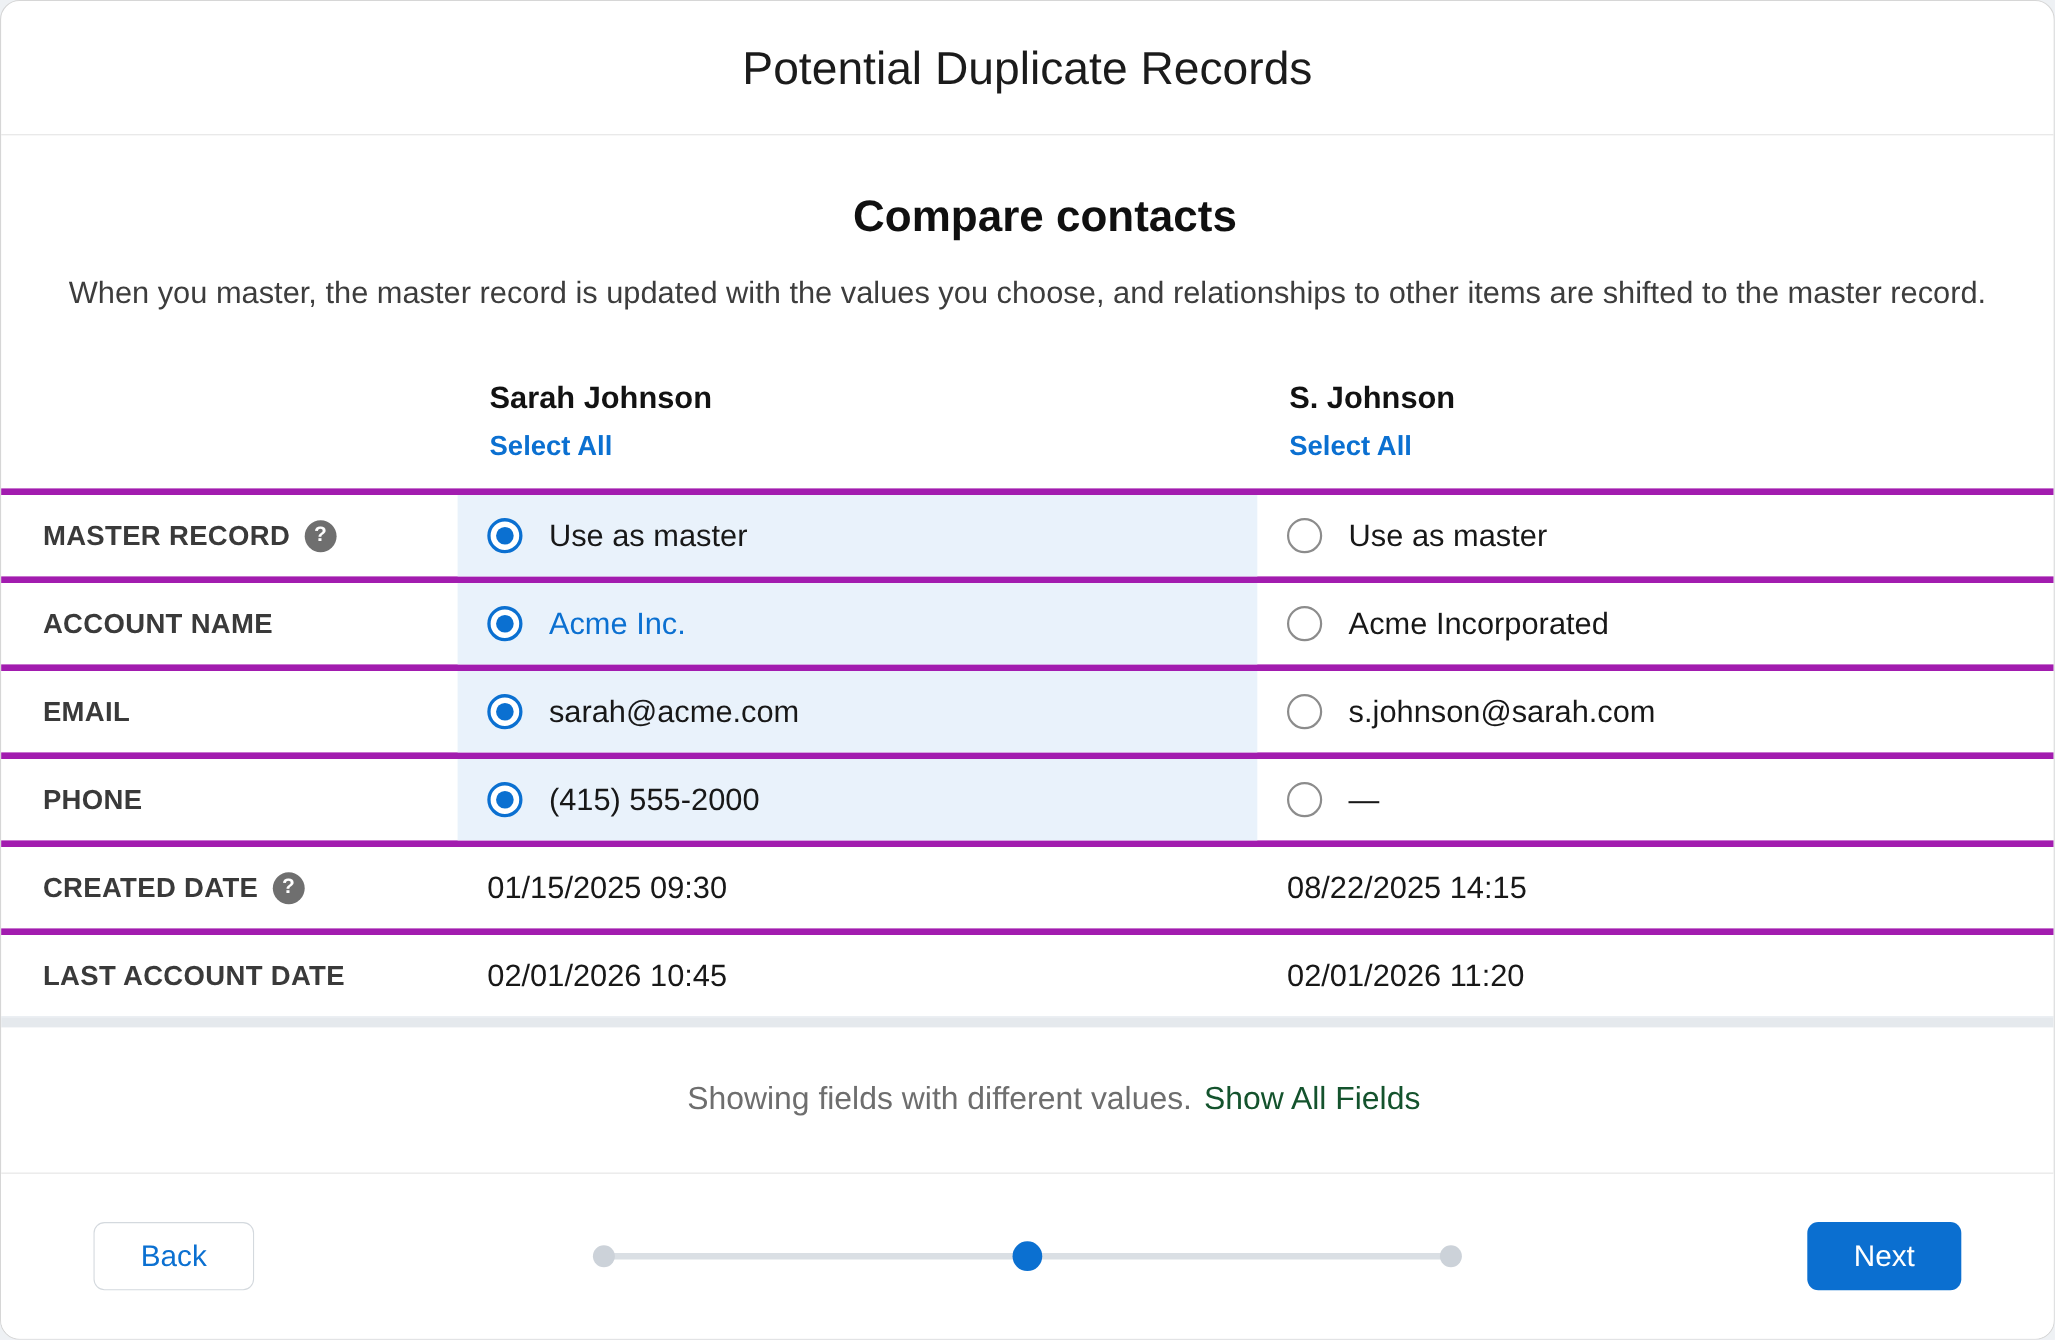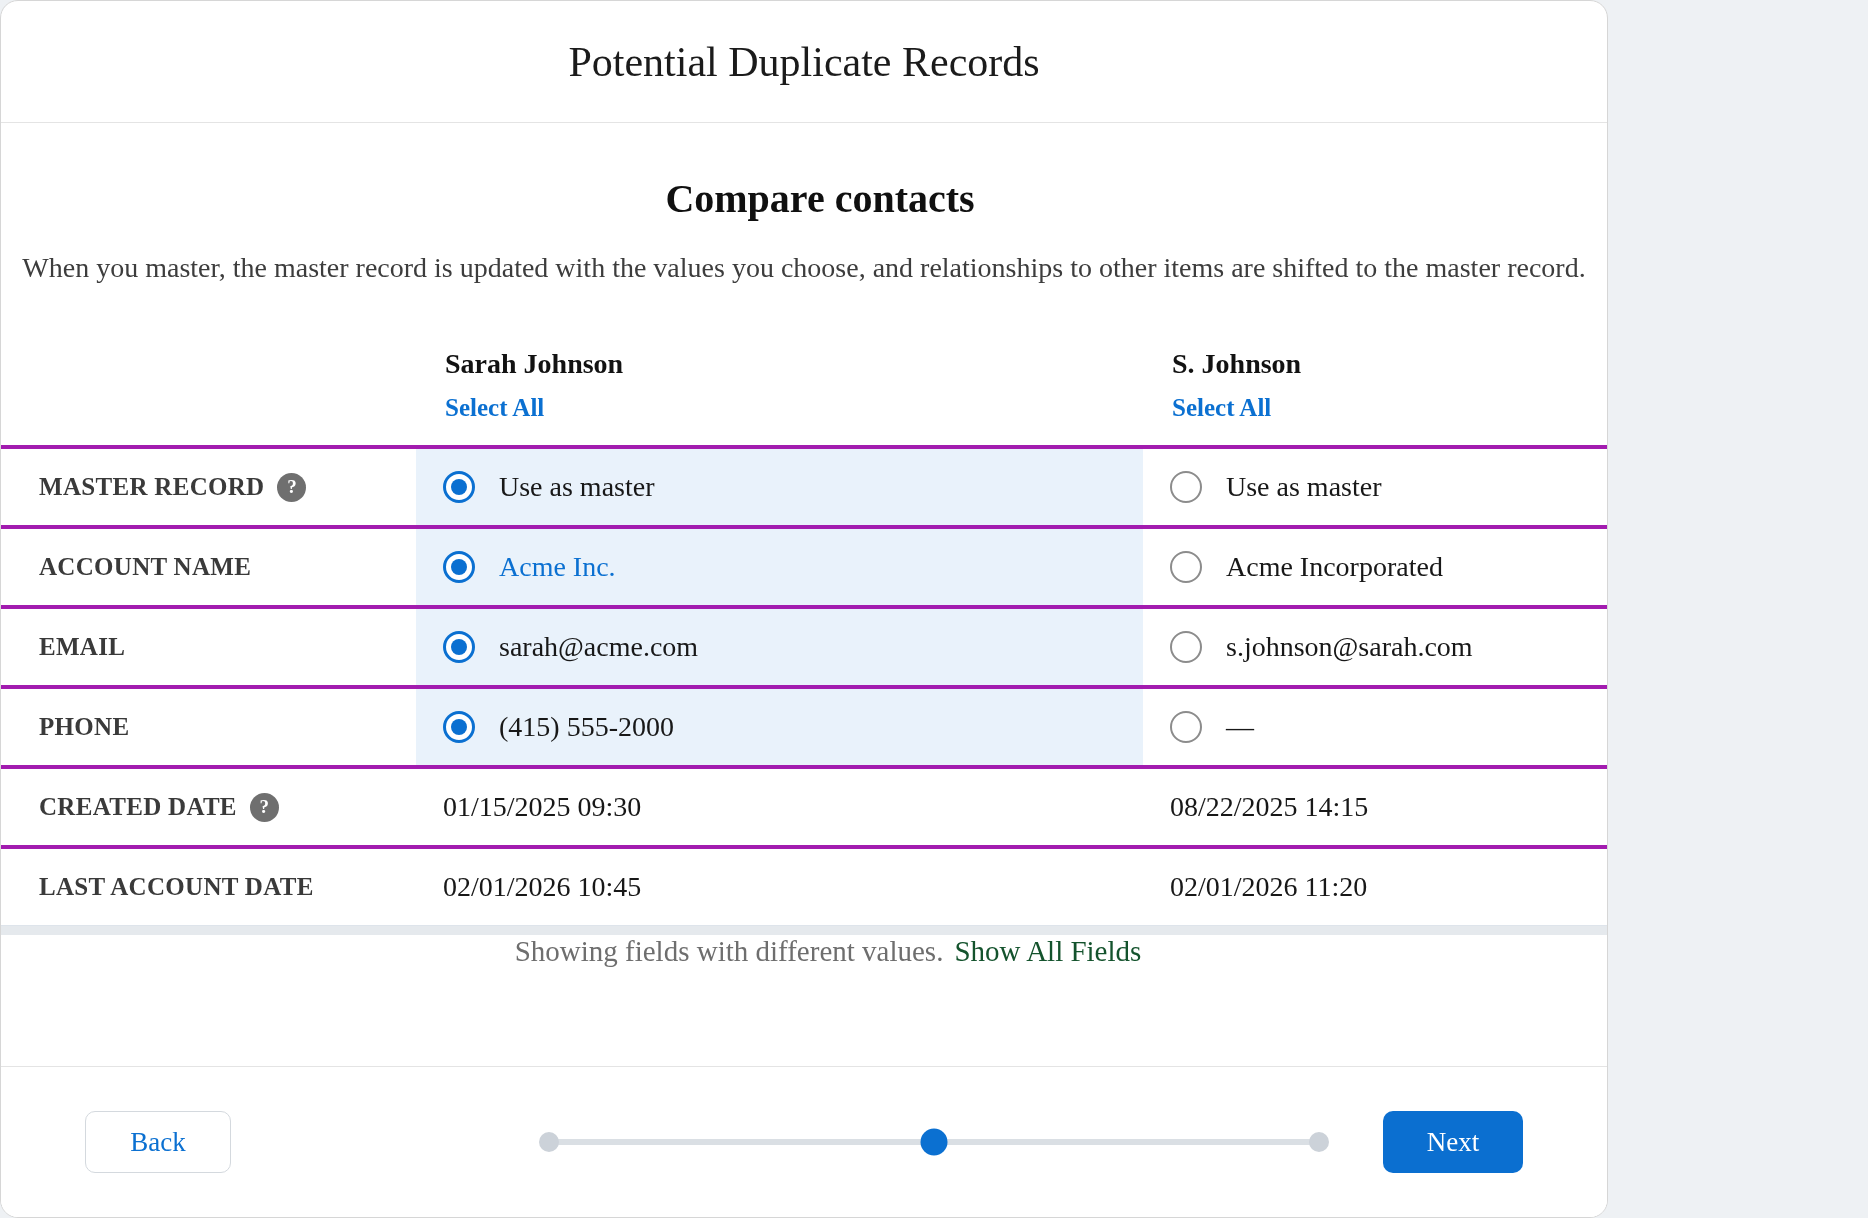--- a/index.html
+++ b/index.html
@@ -1,26 +1,25 @@
 <!DOCTYPE html>
 <html><head>
 <meta charset="utf-8">
 <style>
   html, body { margin: 0; padding: 0; background: #eef1f4; }
   * { box-sizing: border-box; }
   body { font-family: "Liberation Sans", "DejaVu Sans", sans-serif; }
 
   .card {
     position: relative;
-    width: 1608px; height: 1218px;
+    width: 1868px; height: 1218px;
     background: #ffffff;
     border: 1px solid #d6d6d6;
     border-radius: 18px;
     overflow: hidden;
-    font-family: Liberation Serif, serif;
   }
 
   
   .titlebar {
     height: 122px;
     display: flex; align-items: center; justify-content: center;
     border-bottom: 1px solid #e4e4e4;
   }
   .titlebar h1 {
     margin: 0; font-size: 42px; font-weight: 400; color: #1b1b1b;
@@ -42,21 +41,21 @@
   .header-row { margin-top: 64px; }
   .header-cell { padding-left: 29px; }
   .contact-name { font-size: 28px; font-weight: 600; color: #121212; }
   .select-all {
     display: inline-block; margin-top: 14px;
     font-size: 25px; font-weight: 700; color: #0b70d1;
     text-decoration: none; cursor: pointer;
   }
 
   .rows { margin-top: 23px; border-bottom: 1px solid #dee4eb; }
-  .row { height: 80px; border-top: 4px solid #a21caf; }
+  .row { height: 80px; border-top: 6px solid #a21caf; }
 
   .label-cell {
     display: flex; align-items: center; gap: 13px;
     padding-left: 38px;
   }
   .row-label {
     font-size: 25px; font-weight: 700; color: #3a3a3a;
     letter-spacing: 0.3px;
   }
   .help-icon {
@@ -85,21 +84,21 @@
     background: #0b70d1;
   }
 
   .value { font-size: 28px; color: #181818; }
   .value.link { color: #0b70d1; }
 
   
   .divider-band { height: 9px; background: #e5e9ed; }
   .footnote {
     height: 131px;
-    display: flex; align-items: flex-start; justify-content: center;
+    display: flex; align-items: center; justify-content: center;
     font-size: 29px; color: #6e6e6e; margin-left: 48px;
   }
   .footnote a {
     color: #14532d; text-decoration: none; margin-left: 11px; cursor: pointer;
   }
 
   
   .footer {
     position: absolute; left: 0; right: 0; bottom: 0; height: 151px;
     border-top: 1px solid #e4e4e4;

